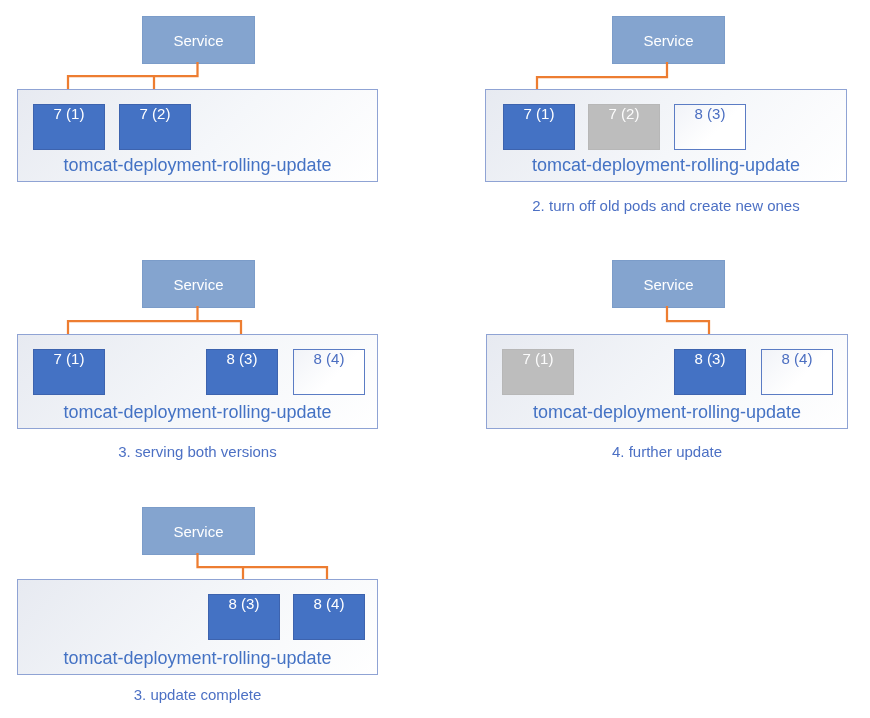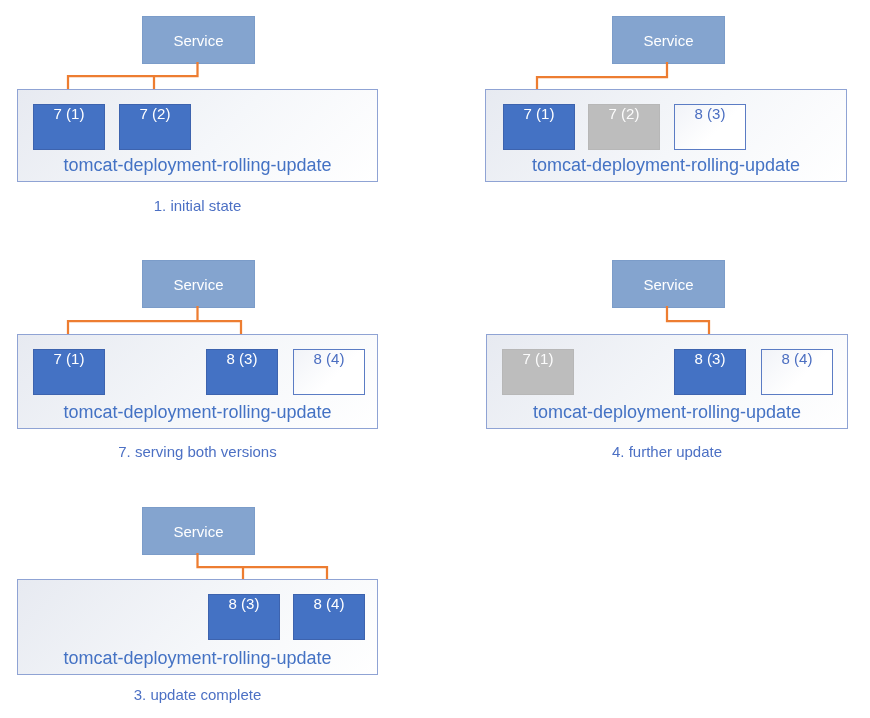--- a/index.html
+++ b/index.html
@@ -43,21 +43,20 @@
     </svg>
     <div class="cbox" style="left:17px;top:89px;width:361px;height:93px">
       <div class="pod active" style="left:15px">
         <span>7 (1)</span>
       </div>
       <div class="pod active" style="left:101px">
         <span>7 (2)</span>
       </div>
       <div class="dep-label">tomcat-deployment-rolling-update</div>
     </div>
-    <div class="caption" style="left:17px;top:197px;width:361px">1. initial state</div>
   </section>
 
   <section class="panel" style="left:435px;top:0">
     <div class="service" style="left:177px;top:16px">
       <span>Service</span>
     </div>
     <svg class="arrows" viewBox="0 0 435 240">
       <path d="M232 62 V77 H102 V95"></path>
       <polygon points="96,94 108,94 102,104"></polygon>
     </svg>
@@ -66,20 +65,21 @@
         <span>7 (1)</span>
       </div>
       <div class="pod stopped" style="left:102px">
         <span>7 (2)</span>
       </div>
       <div class="pod pending" style="left:188px">
         <span>8 (3)</span>
       </div>
       <div class="dep-label">tomcat-deployment-rolling-update</div>
     </div>
+    <div class="caption" style="left:50px;top:197px;width:362px">2. turn off old pods and create new ones</div>
   </section>
 
   <section class="panel" style="left:0;top:240px">
     <div class="service" style="left:142px;top:20px">
       <span>Service</span>
     </div>
     <svg class="arrows" viewBox="0 0 435 240">
       <path d="M197.5 66 V81 H68 V100 M197.5 81 H241 V100"></path>
       <polygon points="62,99 74,99 68,109"></polygon>
       <polygon points="235,99 247,99 241,109"></polygon>
@@ -89,21 +89,21 @@
         <span>7 (1)</span>
       </div>
       <div class="pod active" style="left:188px">
         <span>8 (3)</span>
       </div>
       <div class="pod pending" style="left:275px">
         <span>8 (4)</span>
       </div>
       <div class="dep-label">tomcat-deployment-rolling-update</div>
     </div>
-    <div class="caption" style="left:17px;top:203px;width:361px">7. serving both versions</div>
+    <div class="caption" style="left:17px;top:203px;width:361px">3. serving both versions</div>
   </section>
 
   <section class="panel" style="left:435px;top:240px">
     <div class="service" style="left:177px;top:20px">
       <span>Service</span>
     </div>
     <svg class="arrows" viewBox="0 0 435 240">
       <path d="M232 66 V81 H274 V100"></path>
       <polygon points="268,99 280,99 274,109"></polygon>
     </svg>

